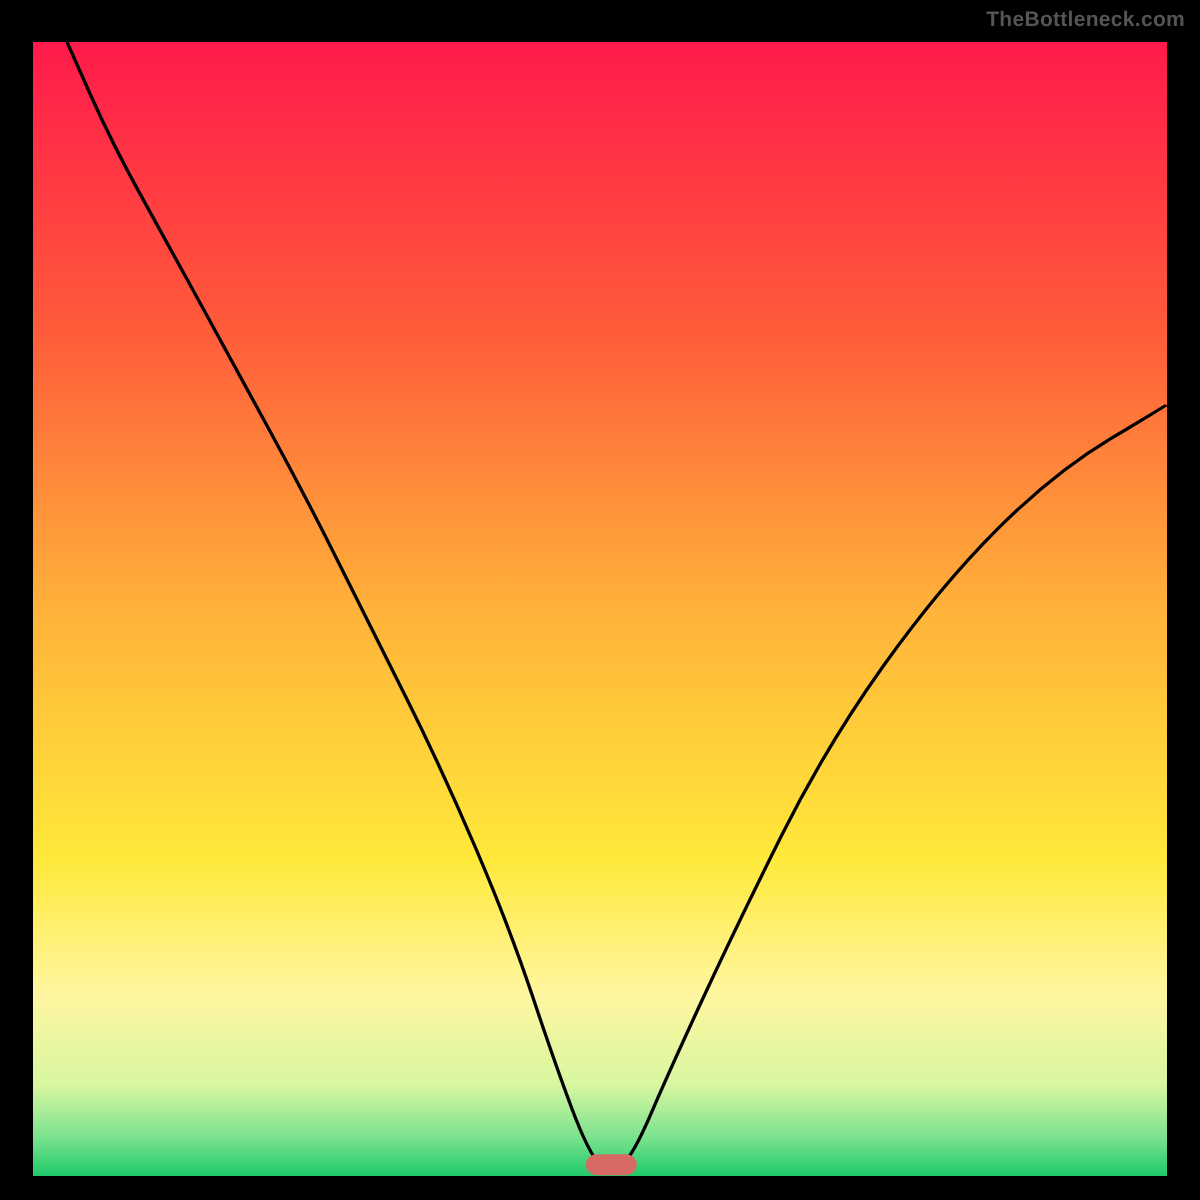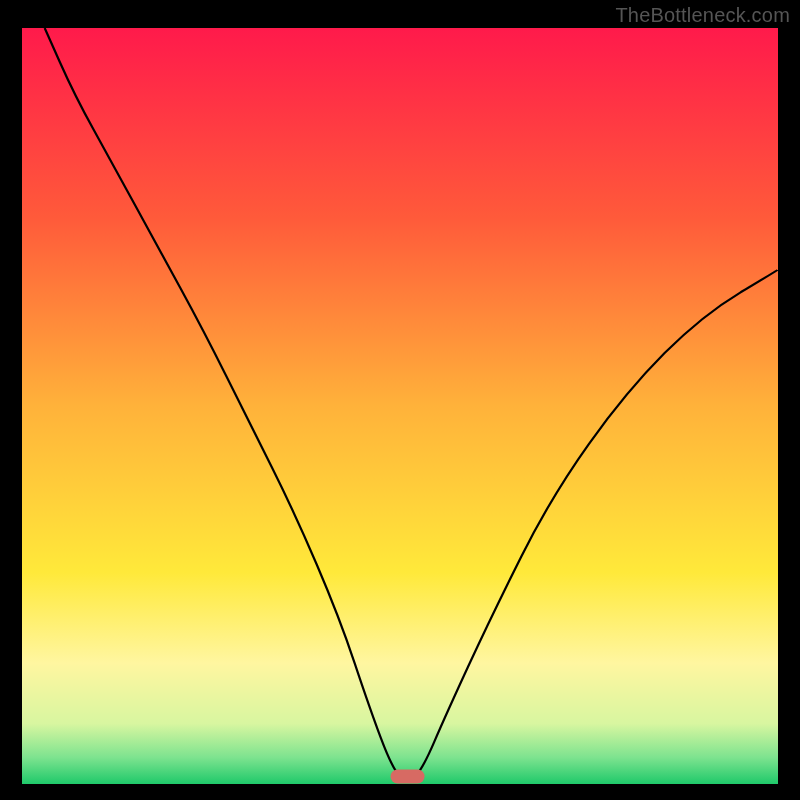--- a/index.html
+++ b/index.html
@@ -15,22 +15,22 @@
     position: relative;
     width: 800px;
     height: 800px;
     background: #000;
   }
   .watermark {
     position: absolute;
     top: 4px;
     right: 10px;
     color: #555;
-    font-size: 20px;
-    font-weight: 400;
+    font-size: 14px;
+    font-weight: 700;
     letter-spacing: 0.2px;
   }
   .plot {
     position: absolute;
     left: 22px;
     top: 28px;
     width: 756px;
     height: 756px;
   }
   .plot svg {

